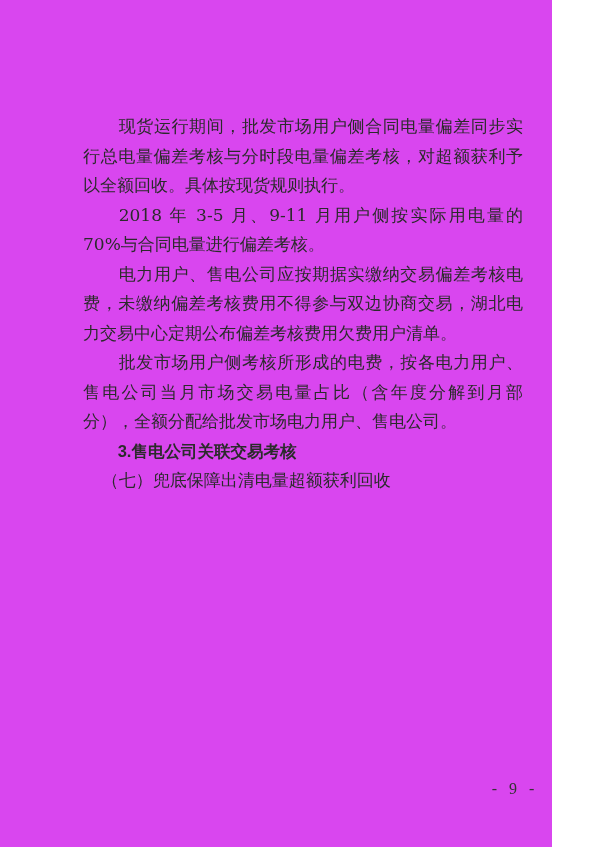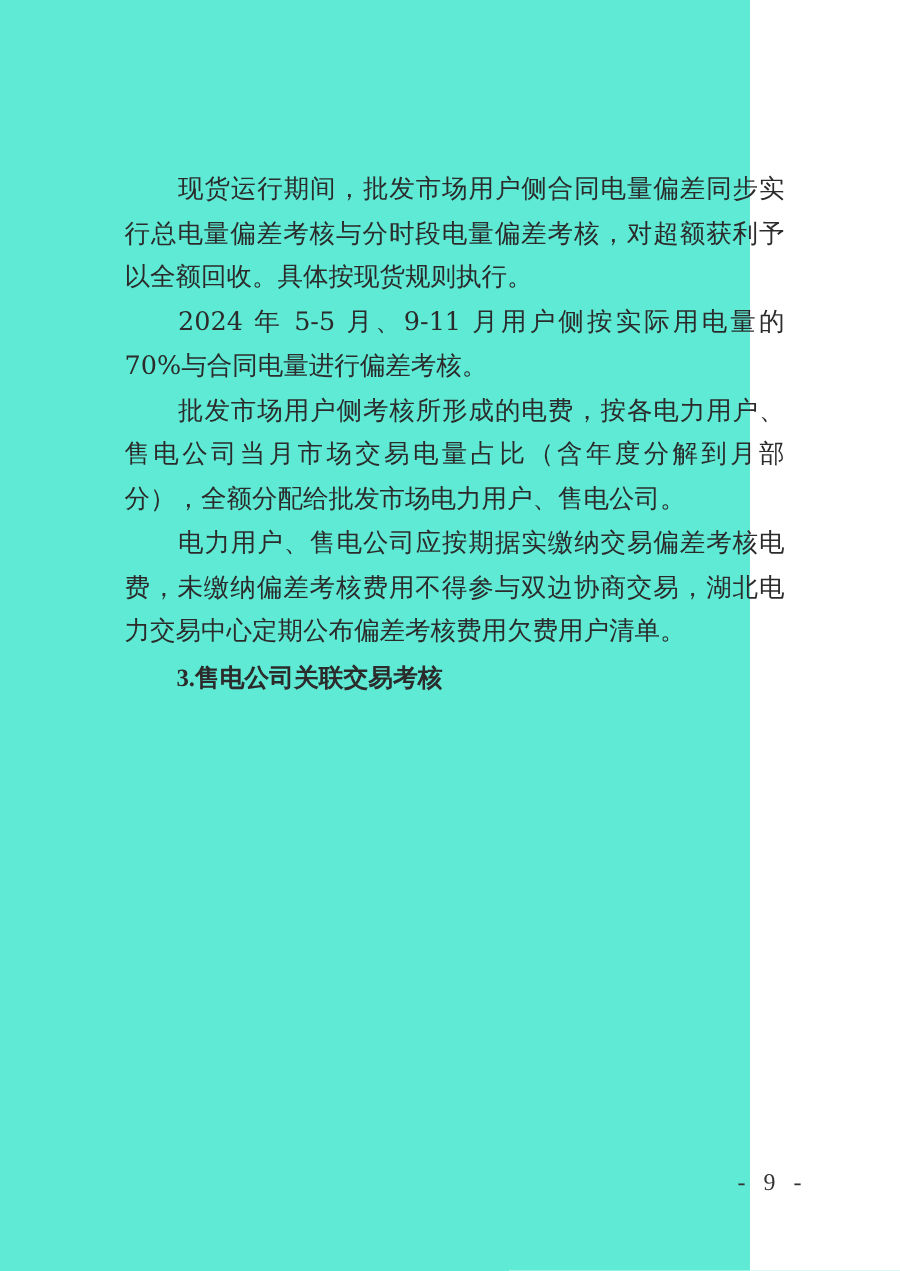--- a/index.html
+++ b/index.html
@@ -1,39 +1,40 @@
 <!DOCTYPE html>
 <html><head>
 <meta charset="utf-8">
 <style>
   html, body { margin: 0; padding: 0; background: #ffffff; }
   body { width: 600px; height: 847px; position: relative; overflow: hidden; }
   .page {
-    position: absolute; left: 0; top: 0; width: 500px; height: 847px; background: #5eead4;
+    position: absolute; left: 0; top: 0; width: 552px; height: 847px; background: #d946ef;
   }
   .content {
     position: absolute; left: 83px; top: 112px; width: 440px;
     font-family: "DejaVu Serif", "Liberation Serif", serif;
     font-size: 17px; line-height: 29.5px; color: #2b2b2b;
     text-align: justify; text-justify: inter-character;
   }
   .content p { margin: 0; text-indent: 2.1em; }
-  .content p.heading-bold { font-weight: bold; font-family: Liberation Serif, serif; font-size: 16.5px; }
+  .content p.heading-bold { font-weight: bold; font-family: Liberation Sans, sans-serif; font-size: 16.5px; }
   .content p.subsection { text-indent: 1.1em; }
   .page-number {
     position: absolute; left: 480px; top: 780px; width: 70px; text-align: center;
     font-family: "Liberation Serif", "DejaVu Serif", serif; font-size: 16px; color: #333;
     letter-spacing: 4px;
   }
 </style>
 </head>
 <body>
 
 <div class="page">
   <div class="content">
     <p>现货运行期间，批发市场用户侧合同电量偏差同步实行总电量偏差考核与分时段电量偏差考核，对超额获利予以全额回收。具体按现货规则执行。</p>
-    <p>2024 年 5-5 月、9-11 月用户侧按实际用电量的 70%与合同电量进行偏差考核。</p>
+    <p>2018 年 3-5 月、9-11 月用户侧按实际用电量的 70%与合同电量进行偏差考核。</p>
+    <p>电力用户、售电公司应按期据实缴纳交易偏差考核电费，未缴纳偏差考核费用不得参与双边协商交易，湖北电力交易中心定期公布偏差考核费用欠费用户清单。</p>
     <p>批发市场用户侧考核所形成的电费，按各电力用户、售电公司当月市场交易电量占比（含年度分解到月部分），全额分配给批发市场电力用户、售电公司。</p>
-    <p>电力用户、售电公司应按期据实缴纳交易偏差考核电费，未缴纳偏差考核费用不得参与双边协商交易，湖北电力交易中心定期公布偏差考核费用欠费用户清单。</p>
     <p class="heading-bold">3.售电公司关联交易考核</p>
+    <p class="subsection">（七）兜底保障出清电量超额获利回收</p>
   </div>
   <div class="page-number">- 9 -</div>
 </div>
 
 </body></html>

